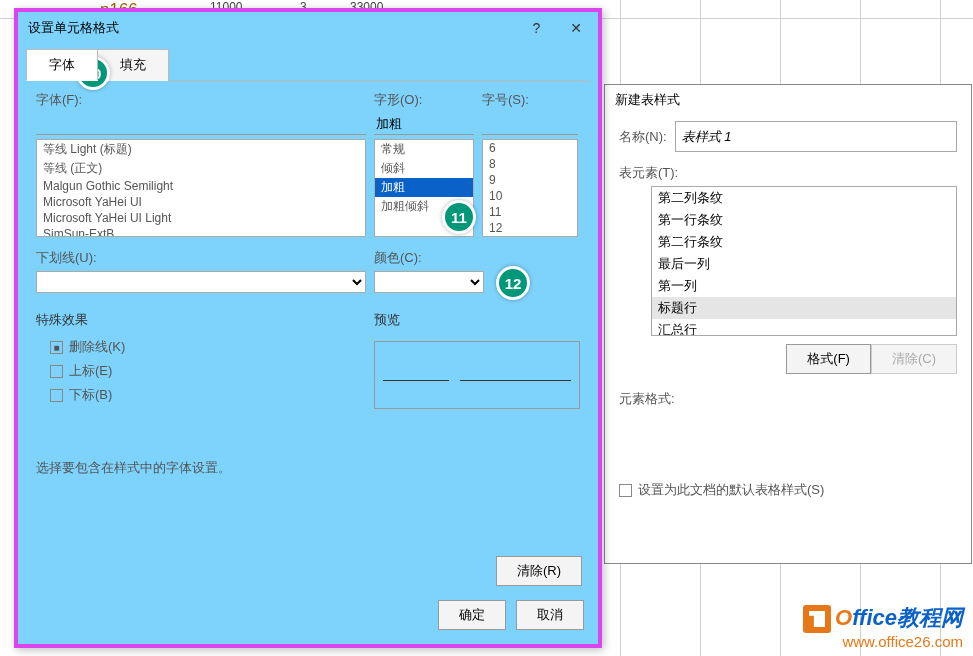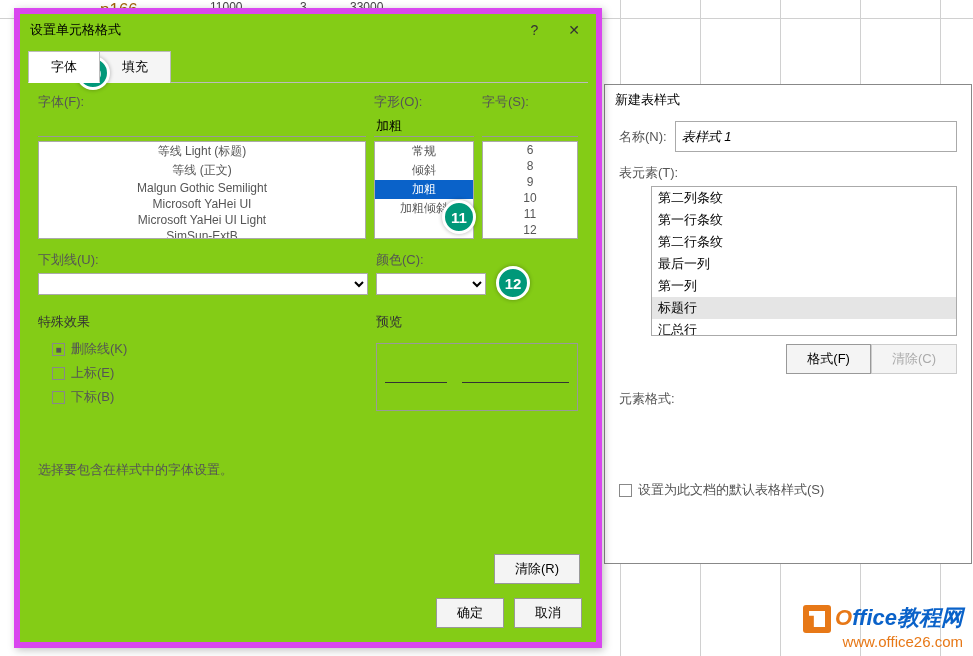--- a/index.html
+++ b/index.html
@@ -1,33 +1,33 @@
 <!DOCTYPE html>
 <html><head>
   <meta charset="utf-8">
   <style>
     * { box-sizing: border-box; font-family: "Microsoft YaHei", sans-serif; }
     body { margin:0; background:#fff; width:973px; height:656px; position:relative; overflow:hidden; }
     .grid { position:absolute; top:0; left:0; right:0; bottom:0; }
     
-    .dialog { position:absolute; top:8px; left:14px; width:588px; height:640px; background:#84cc16; border:6px solid #d946ef; box-shadow:2px 2px 8px rgba(0,0,0,.25); }
+    .dialog { position:absolute; top:8px; left:14px; width:588px; height:640px; background:#7dd3fc; border:4px solid #d946ef; box-shadow:2px 2px 8px rgba(0,0,0,.25); }
     .titlebar { display:flex; align-items:center; justify-content:space-between; padding:6px 10px; font-size:13px; }
     .titlebar-btns { display:flex; gap:18px; font-size:14px; color:#333; }
     .titlebar-btns span { cursor:pointer; padding:2px 6px; }
     .tabs { display:flex; border-bottom:1px solid #bbb; margin:4px 8px 0 8px; }
     .tab { padding:6px 22px; font-size:13px; border:1px solid #bbb; border-bottom:none; background:#fff; position:relative; top:1px; margin-right:-1px; }
     .tab.active { background:#fff; z-index:2; border-bottom:1px solid #fff; }
     .tab.inactive { background:#f5f5f5; }
     .body { padding:10px 18px; font-size:13px; color:#444; }
     .row { display:flex; gap:8px; }
     .col { display:flex; flex-direction:column; }
     .lbl { color:#555; font-size:13px; margin-bottom:4px; display:block; }
     .input-line { border:none; border-bottom:1px solid #999; padding:3px 2px; font-size:13px; outline:none; background:transparent; }
     .listbox { border:1px solid #aaa; height:98px; overflow-y:scroll; font-size:12px; color:#555; background:#fff; }
-    .listbox .item { padding:1px 6px; cursor:pointer;text-align:center; }
+    .listbox .item { padding:1px 6px; cursor:pointer; }
     .listbox .item.sel { background:#0a62c9; color:#fff; }
     .combo { width:100%; height:22px; border:1px solid #aaa; background:#fff; font-size:13px; }
     .group-title { color:#333; font-size:13px; margin:10px 0 6px 0; }
     .check-row { display:flex; align-items:center; gap:6px; padding:3px 0 3px 14px; font-size:13px; color:#555;}
     .ck { width:13px; height:13px; border:1px solid #888; display:inline-flex; align-items:center; justify-content:center; font-size:10px; }
     .preview-box { border:1px solid #999; height:68px; margin-top:6px; position:relative; }
     .preview-line { position:absolute; left:8px; right:130px; top:58%; height:1px; background:#333; }
     .preview-line2 { position:absolute; left:85px; right:8px; top:58%; height:1px; background:#333; }
     .info { color:#555; font-size:13px; margin-top:50px; }
     .dlg-buttons { position:absolute; right:14px; bottom:14px; display:flex; gap:10px; }

